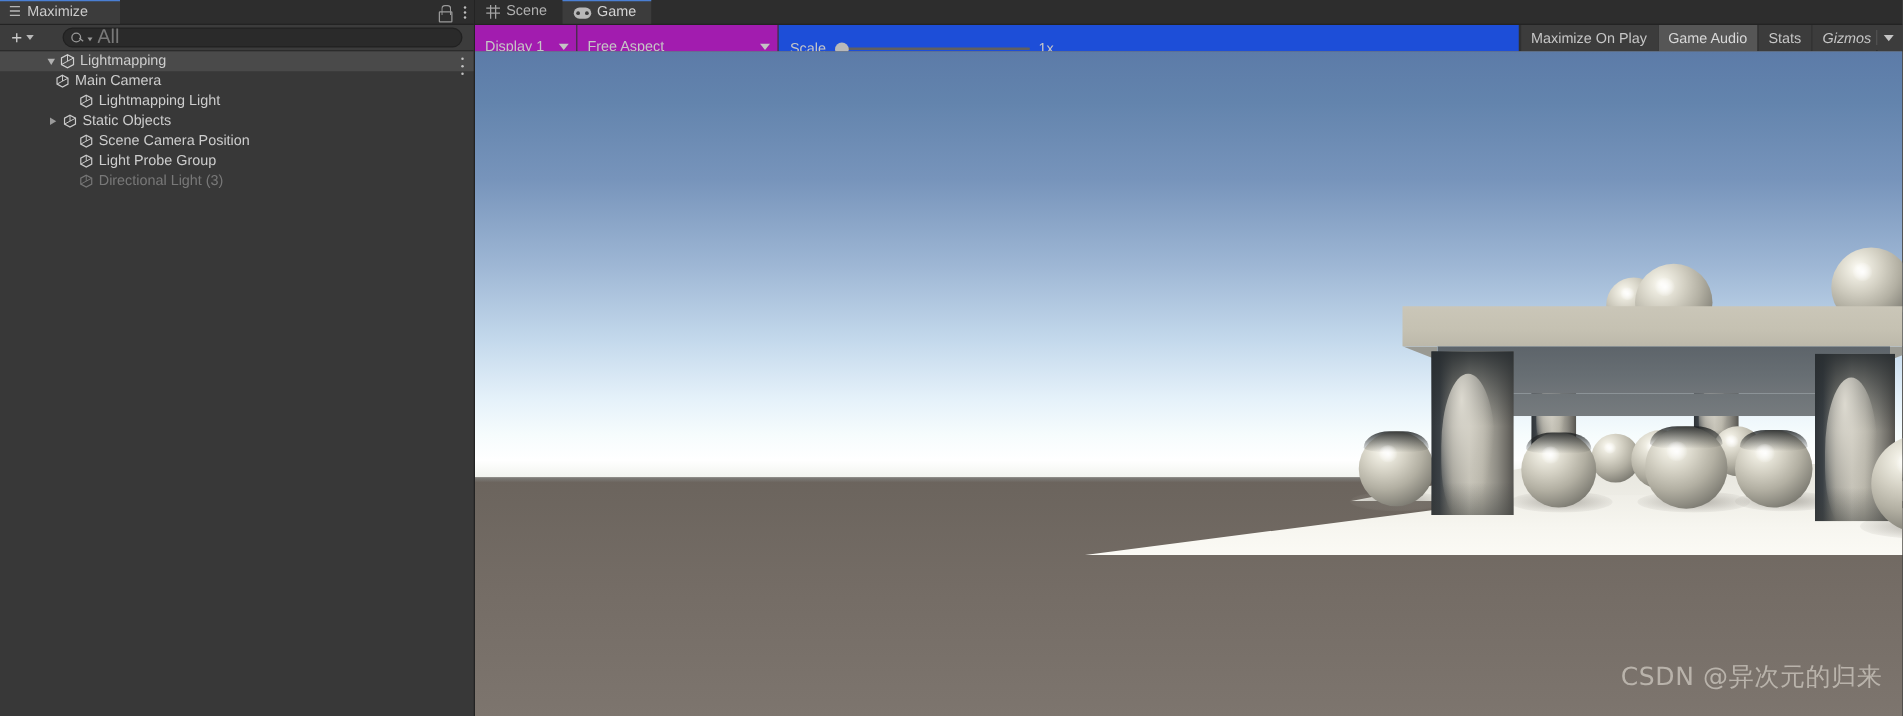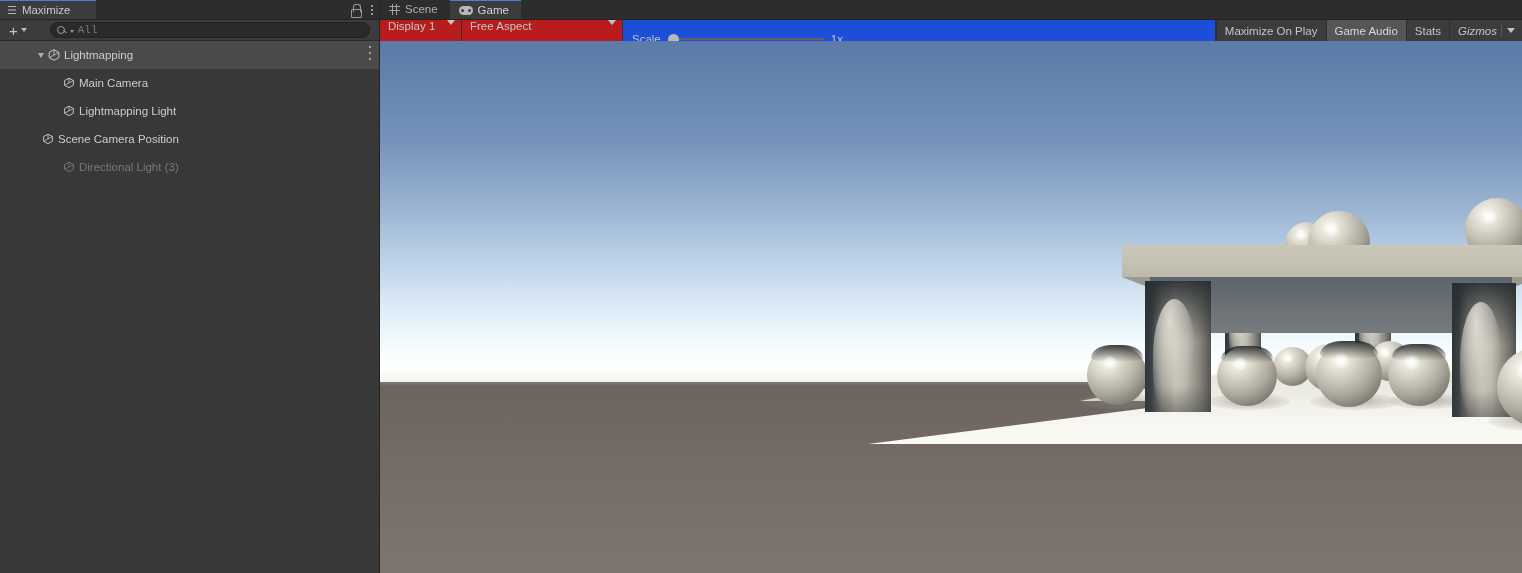--- a/index.html
+++ b/index.html
@@ -78,27 +78,27 @@
     content: ""; position: absolute; left: 6px; top: 6px;
     width: 3.5px; height: 1.2px; background: #9a9a9a; transform: rotate(40deg);
   }
   .magcaret {
     width: 0; height: 0; border-left: 2.5px solid transparent;
     border-right: 2.5px solid transparent; border-top: 3px solid #9a9a9a;
     margin-left: -1px; margin-top: 3px;
   }
   .searchbox input {
     flex: 1; background: transparent; border: none; outline: none;
-    font-family: Liberation Mono, monospace; font-size: 11px; color: #c8c8c8;
+    font-family: Liberation Sans, sans-serif; font-size: 16px; color: #c8c8c8;
   }
   .searchbox input::placeholder { color: #787878; }
 
   .h-tree { flex: 1; overflow: hidden; padding-top: 0px; }
   .row {
-    height: 28px; display: flex; align-items: center;
+    height: 16px; display: flex; align-items: center;
     font-size: 11.5px; color: #cdcdcd; position: relative;
     padding-left: 2px;
   }
   .row.selected { background: #4a4a4a; }
   .row.dim { color: #787878; }
   .row .twisty {
     width: 13px; flex: none; display: flex; align-items: center; justify-content: center;
   }
   .tri-r {
     width: 0; height: 0; border-top: 3.5px solid transparent;
@@ -153,22 +153,22 @@
     width: 3px; height: 3px; border-radius: 50%; background: #3c3c3c;
   }
 
   .g-toolbar {
     height: 21px; background: #3c3c3c;
     display: flex; align-items: stretch;
     border-bottom: 1px solid #2b2b2b;
     font-size: 11.5px; color: #c6c6c6;
   }
   .tb-dd {
-    display: flex; align-items: flex-start; justify-content: space-between;
-    background: #b91c1c; border-right: 1px solid #303030;
+    display: flex; align-items: center; justify-content: space-between;
+    background: #a21caf; border-right: 1px solid #303030;
     padding: 0 6px 0 8px; gap: 6px; height: 35px;
   }
   .tb-dd.display1 { width: 82px; }
   .tb-dd.aspect { width: 161px; }
   .tb-caret {
     width: 0; height: 0; border-left: 4px solid transparent;
     border-right: 4px solid transparent; border-top: 5px solid #c4c4c4;
   }
   .tb-scale {
     display: flex; align-items: center; gap: 7px;
@@ -358,49 +358,67 @@
           <path d="M8 2 L8 8 L2.5 11 M8 8 L13.5 5" fill="none" stroke="#cfcfcf" stroke-width="0.9"></path>
         </svg>
         <span>Lightmapping</span>
         <span class="row-kebab kebab">
             <i></i>
             <i></i>
             <i></i>
           </span>
       </div>
 
+      <div class="row" style="padding-left:30px">
+        <span class="twisty"></span>
+        <svg class="go-icon" viewBox="0 0 16 16">
+          <path d="M8 2.5 L13 5.2 L13 10.6 L8 13.3 L3 10.6 L3 5.2 Z" fill="none" stroke="#c9c9c9" stroke-width="1.1"></path>
+          <path d="M8 2.5 L8 7.9 L3 10.6 M8 7.9 L13 5.2" fill="none" stroke="#c9c9c9" stroke-width="0.9"></path>
+        </svg>
+        <span>Main Camera</span>
+      </div>
+
       <div class="row" style="padding-left:49px">
         <span class="twisty"></span>
         <svg class="go-icon" viewBox="0 0 16 16">
           <path d="M8 2.5 L13 5.2 L13 10.6 L8 13.3 L3 10.6 L3 5.2 Z" fill="none" stroke="#c9c9c9" stroke-width="1.1"></path>
           <path d="M8 2.5 L8 7.9 L3 10.6 M8 7.9 L13 5.2" fill="none" stroke="#c9c9c9" stroke-width="0.9"></path>
         </svg>
-        <span>Main Camera</span>
-      </div>
+        <span>Lightmapping Light</span>
+      </div>
+
+      <div class="row" style="padding-left:36px">
+        <span class="twisty">
+            <i class="tri-r"></i>
+          </span>
+        <svg class="go-icon" viewBox="0 0 16 16">
+          <path d="M8 2.5 L13 5.2 L13 10.6 L8 13.3 L3 10.6 L3 5.2 Z" fill="none" stroke="#c9c9c9" stroke-width="1.1"></path>
+          <path d="M8 2.5 L8 7.9 L3 10.6 M8 7.9 L13 5.2" fill="none" stroke="#c9c9c9" stroke-width="0.9"></path>
+        </svg>
+        <span>Static Objects</span>
+      </div>
+
 
       <div class="row" style="padding-left:49px">
         <span class="twisty"></span>
         <svg class="go-icon" viewBox="0 0 16 16">
           <path d="M8 2.5 L13 5.2 L13 10.6 L8 13.3 L3 10.6 L3 5.2 Z" fill="none" stroke="#c9c9c9" stroke-width="1.1"></path>
           <path d="M8 2.5 L8 7.9 L3 10.6 M8 7.9 L13 5.2" fill="none" stroke="#c9c9c9" stroke-width="0.9"></path>
         </svg>
-        <span>Lightmapping Light</span>
-      </div>
-
-
-
-      <div class="row" style="padding-left:28px">
+        <span>Scene Camera Position</span>
+      </div>
+
+      <div class="row" style="padding-left:49px">
         <span class="twisty"></span>
         <svg class="go-icon" viewBox="0 0 16 16">
           <path d="M8 2.5 L13 5.2 L13 10.6 L8 13.3 L3 10.6 L3 5.2 Z" fill="none" stroke="#c9c9c9" stroke-width="1.1"></path>
           <path d="M8 2.5 L8 7.9 L3 10.6 M8 7.9 L13 5.2" fill="none" stroke="#c9c9c9" stroke-width="0.9"></path>
         </svg>
-        <span>Scene Camera Position</span>
-      </div>
-
+        <span>Light Probe Group</span>
+      </div>
 
       <div class="row dim" style="padding-left:49px">
         <span class="twisty"></span>
         <svg class="go-icon" viewBox="0 0 16 16">
           <path d="M8 2.5 L13 5.2 L13 10.6 L8 13.3 L3 10.6 L3 5.2 Z" fill="none" stroke="#767676" stroke-width="1.1"></path>
           <path d="M8 2.5 L8 7.9 L3 10.6 M8 7.9 L13 5.2" fill="none" stroke="#767676" stroke-width="0.9"></path>
         </svg>
         <span>Directional Light (3)</span>
       </div>
     </div>
@@ -545,15 +563,16 @@
           <span class="dark-top"></span>
           <span class="hl"></span>
           <span class="botshade"></span>
       </div>
 
       <div class="sph nodark" style="left:1117px;top:307px;width:78px;height:78px;">
         <span class="shade"></span>
           <span class="spec"></span>
       </div>
 
+      <div class="watermark">CSDN @异次元的归来</div>
     </div>
   </div>
 </div>
 
 </body></html>

